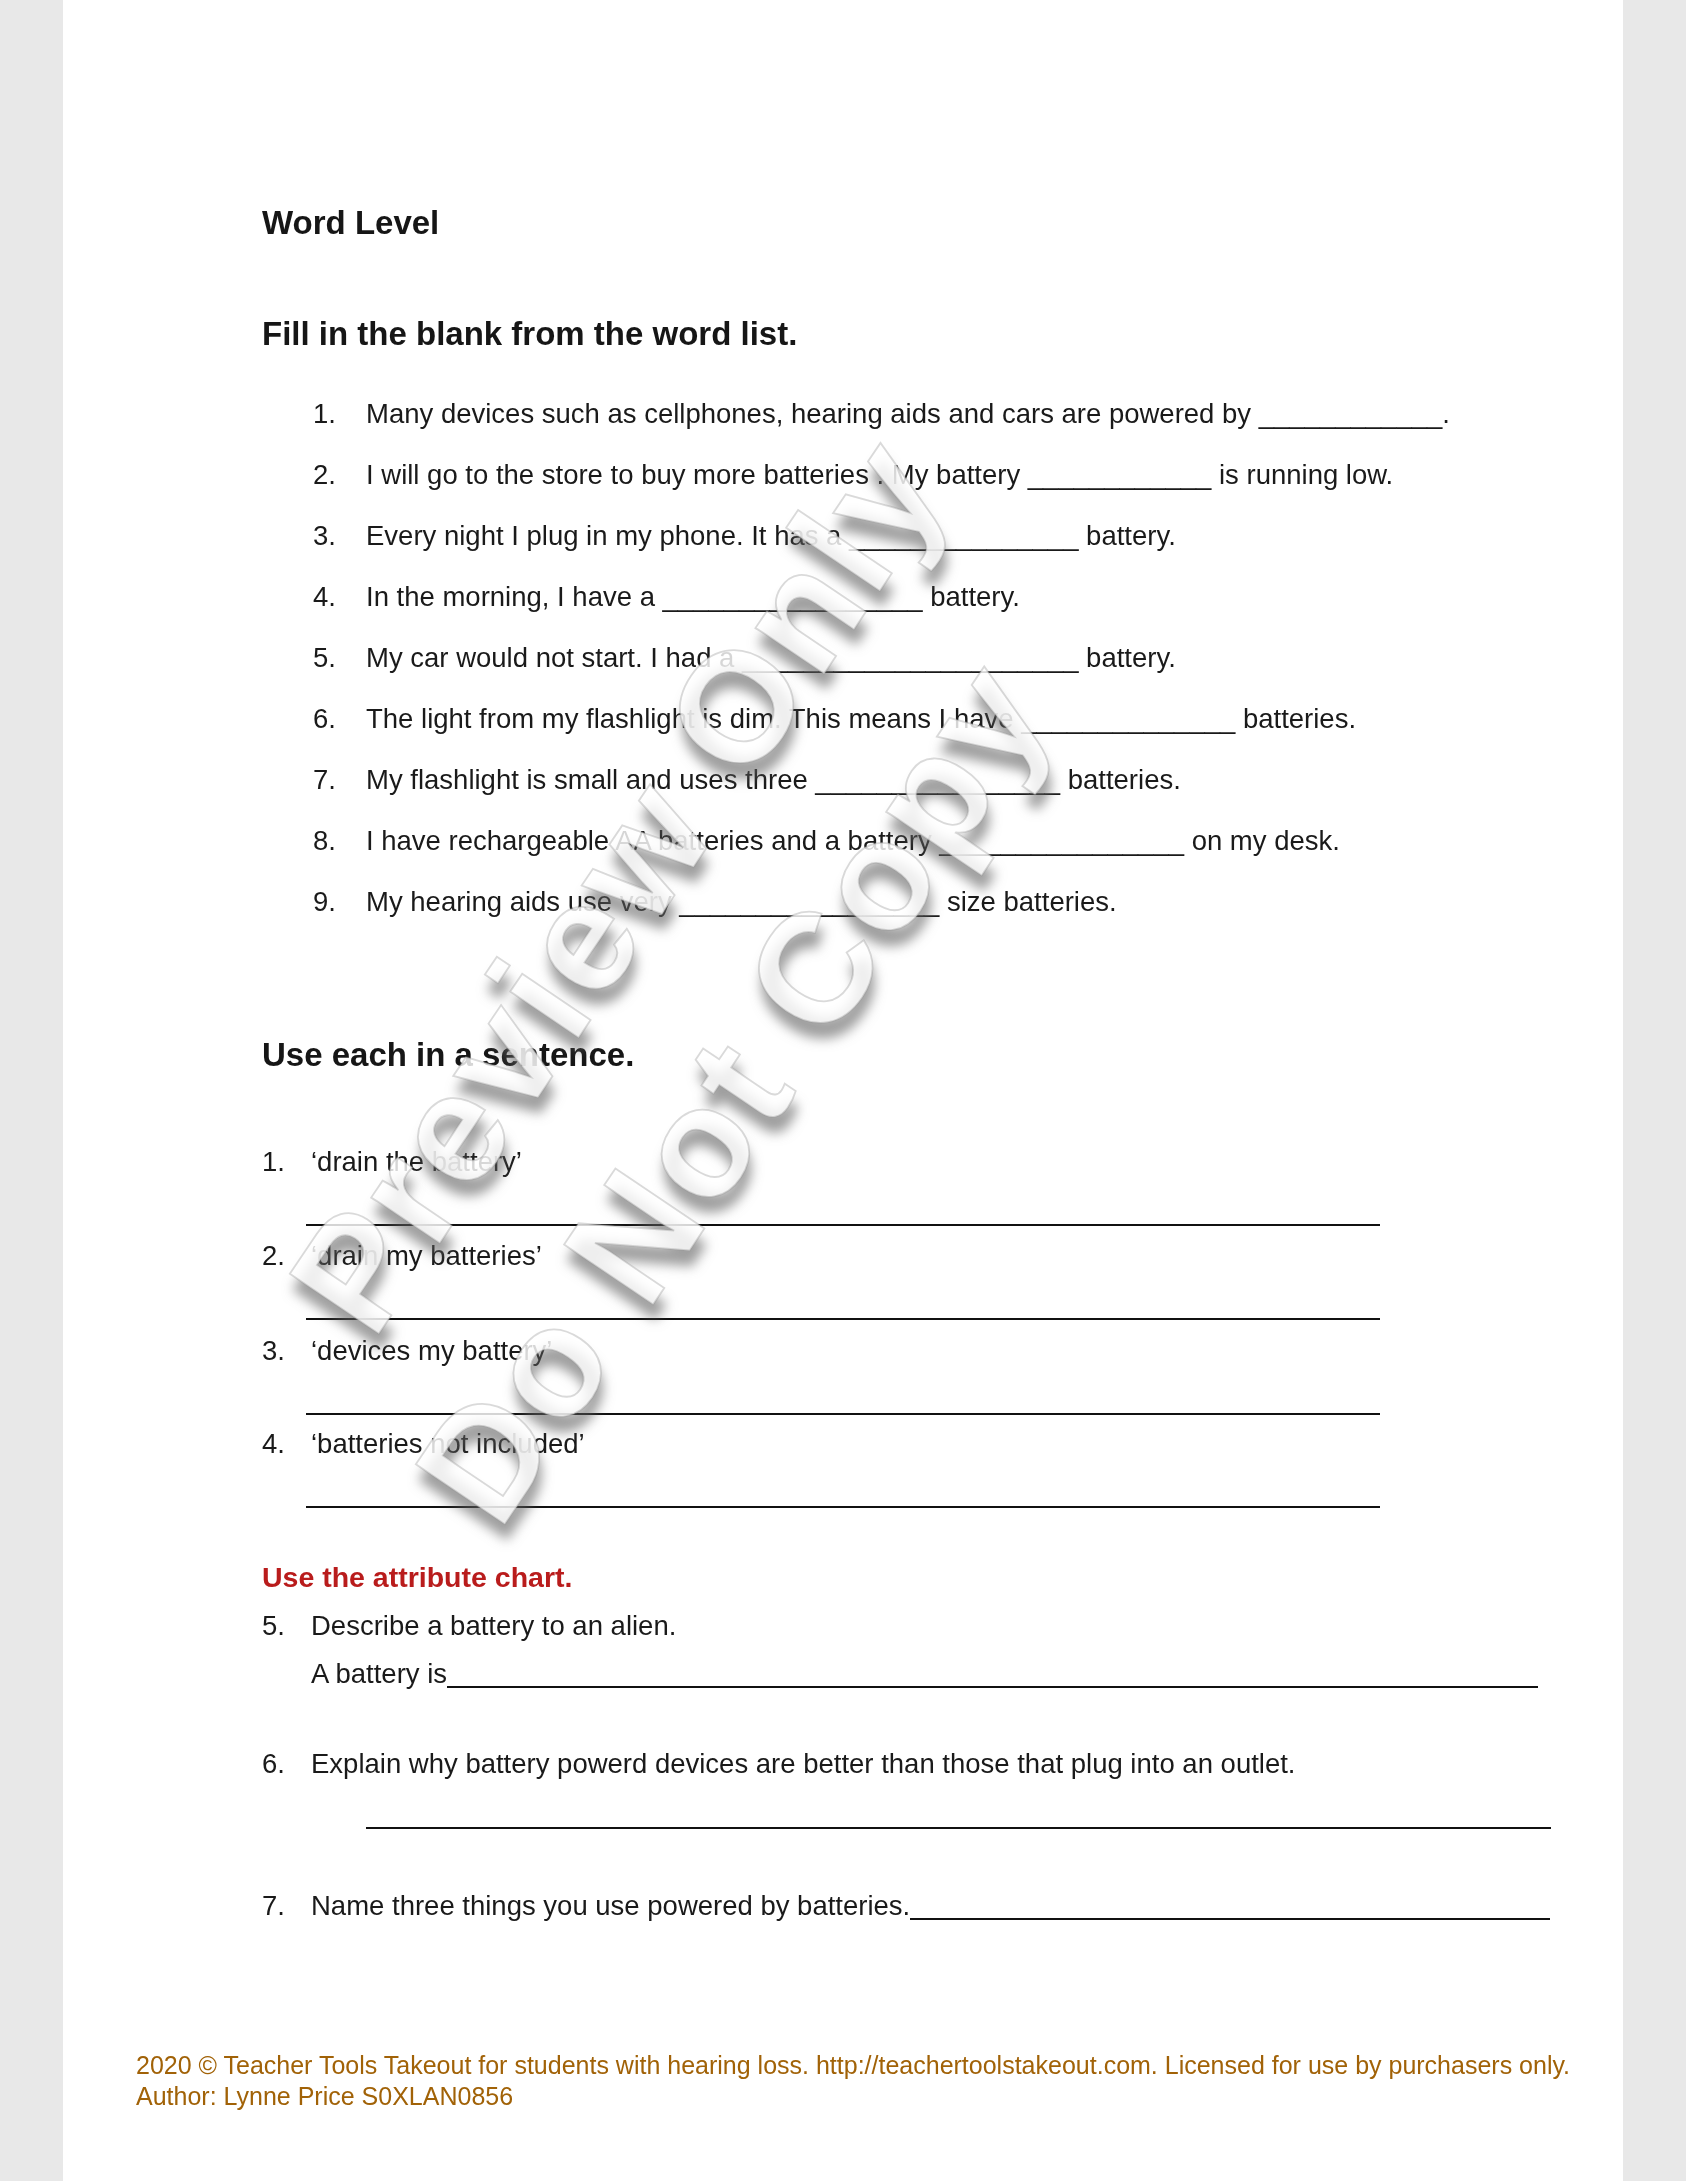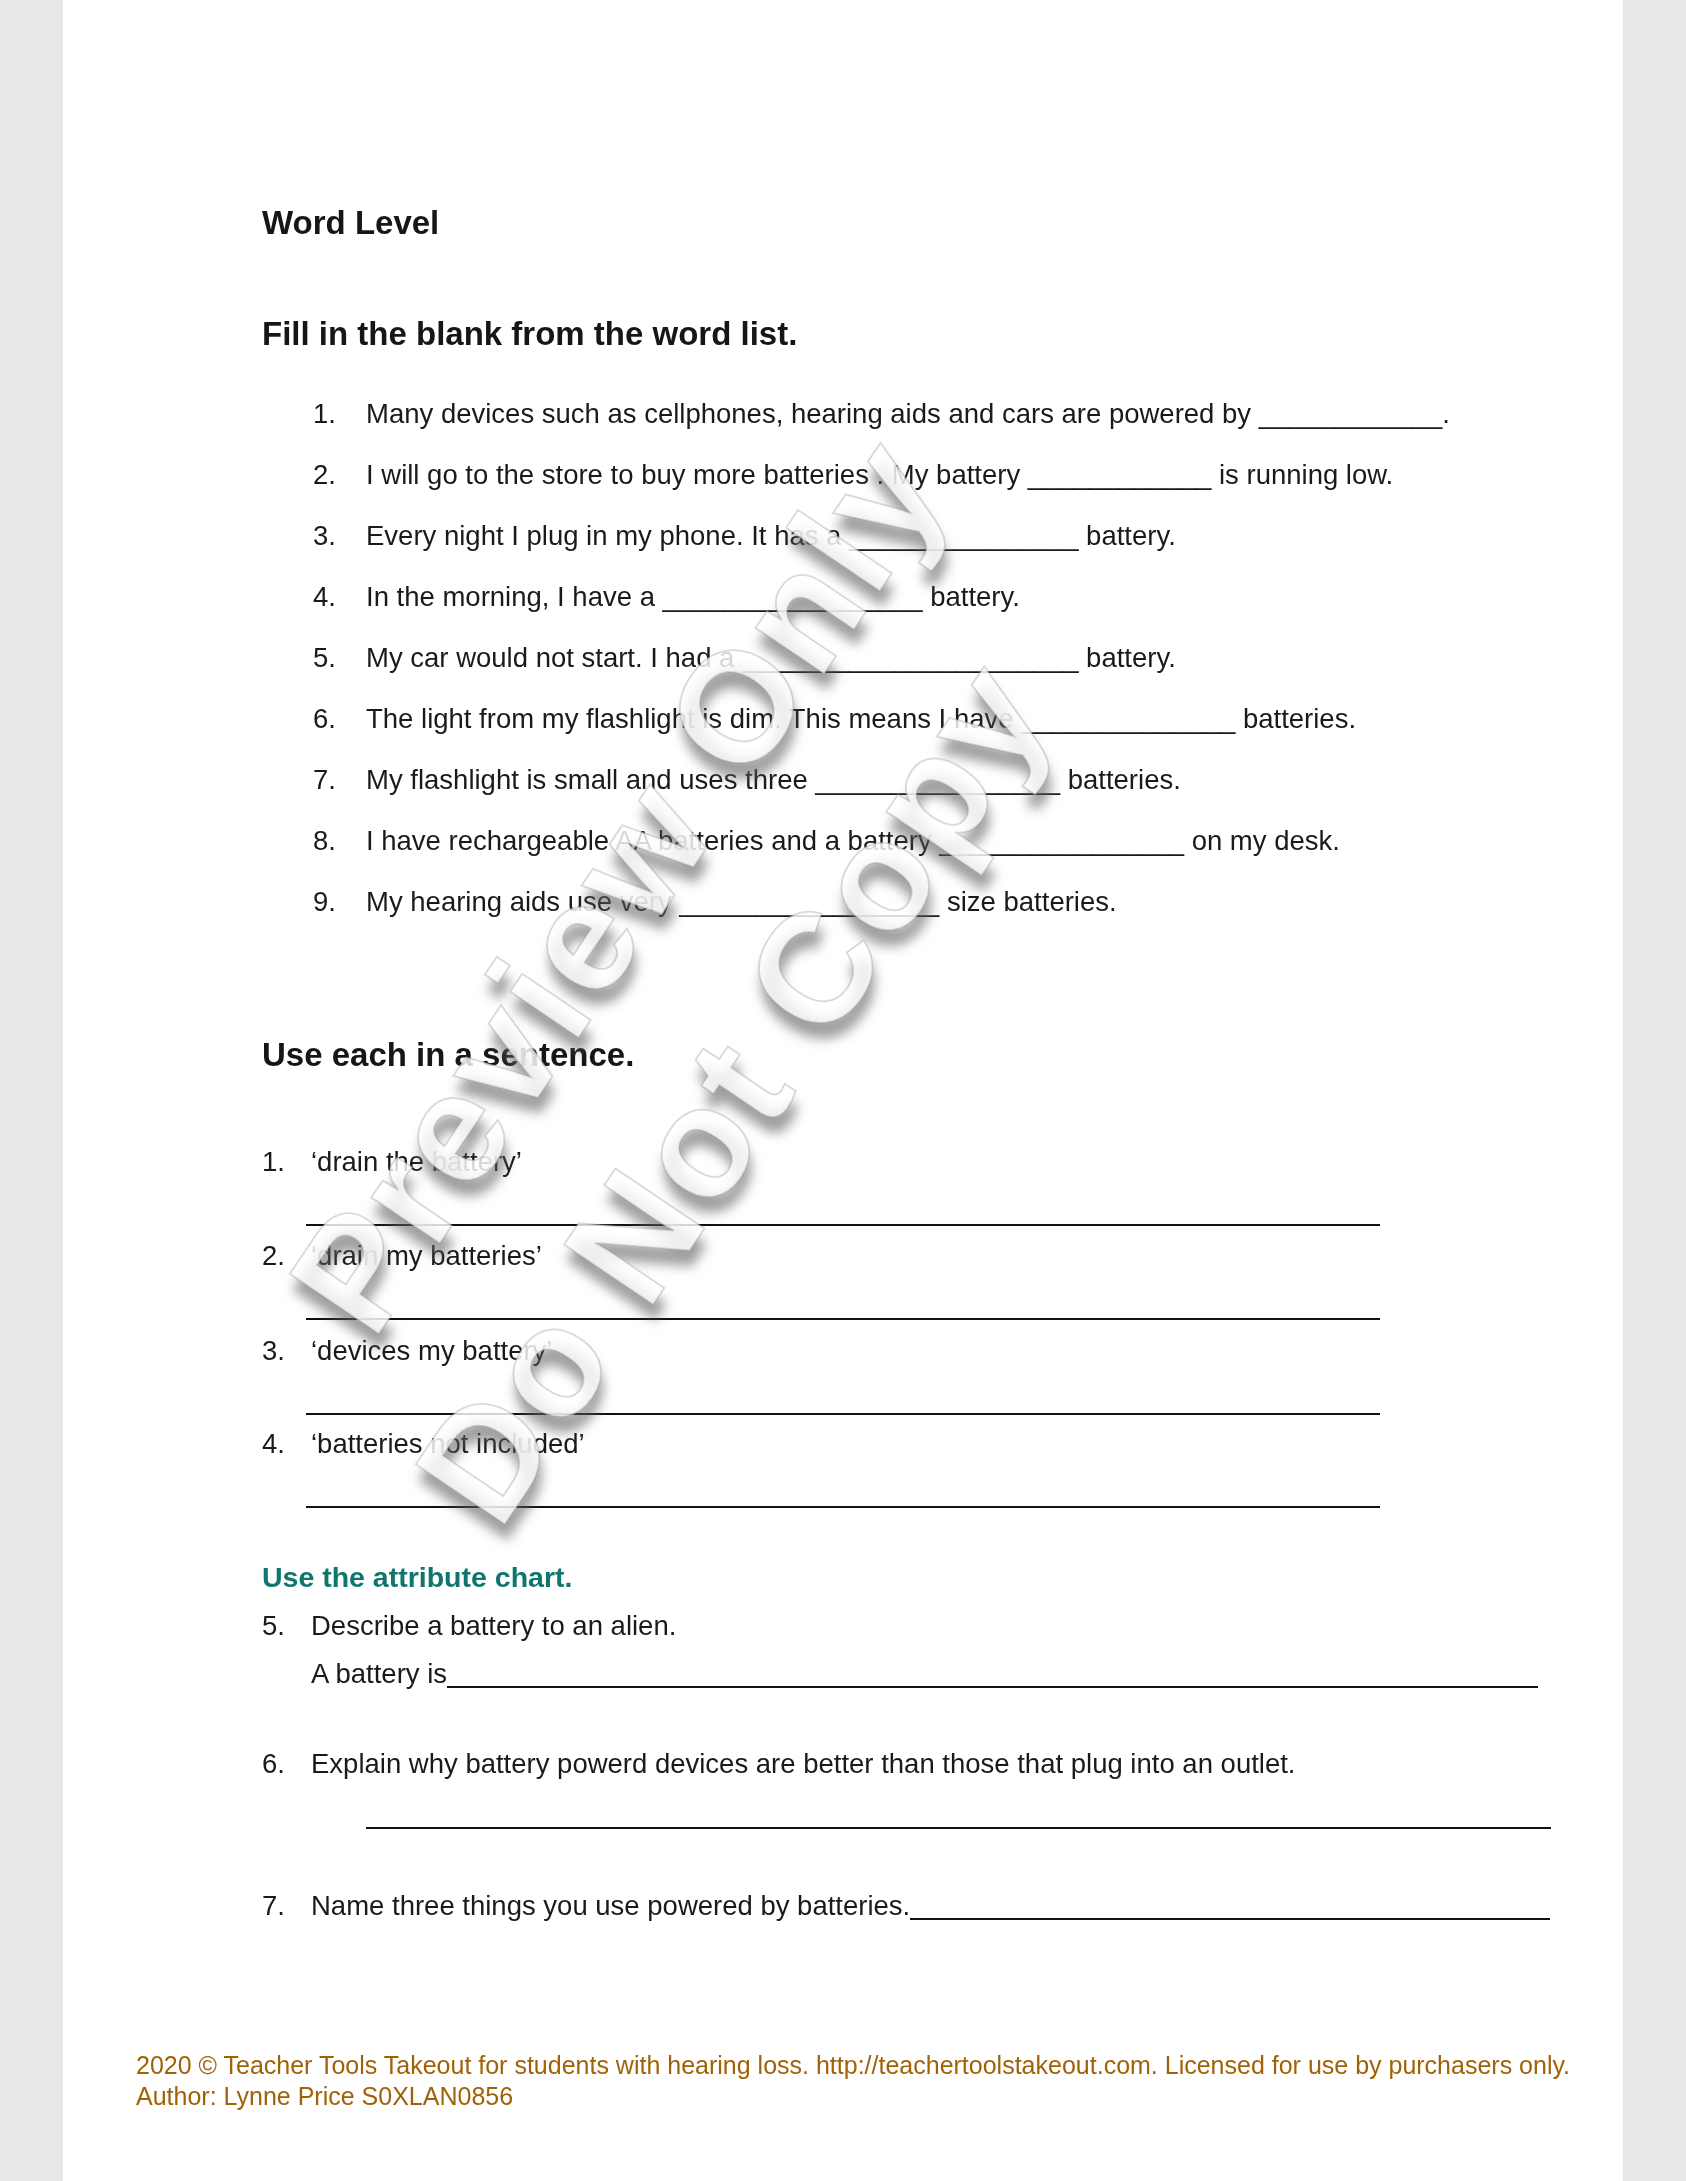--- a/index.html
+++ b/index.html
@@ -18,21 +18,21 @@
     left: 199px;
     font-size: 33px;
     font-weight: bold;
     color: #161616;
     white-space: nowrap;
   }
   .h2 {
     left: 199px;
     font-size: 28.5px;
     font-weight: bold;
-    color: #0f766e;
+    color: #b91c1c;
     white-space: nowrap;
   }
   
   .fill-list { left: 250px; top: 395px; width: 1304px; list-style: none; margin: 0; padding: 0; }
   .fill-list .q {
     display: flex;
     align-items: flex-start;
     height: 61px;
     font-size: 27.5px;
     line-height: 37px;

